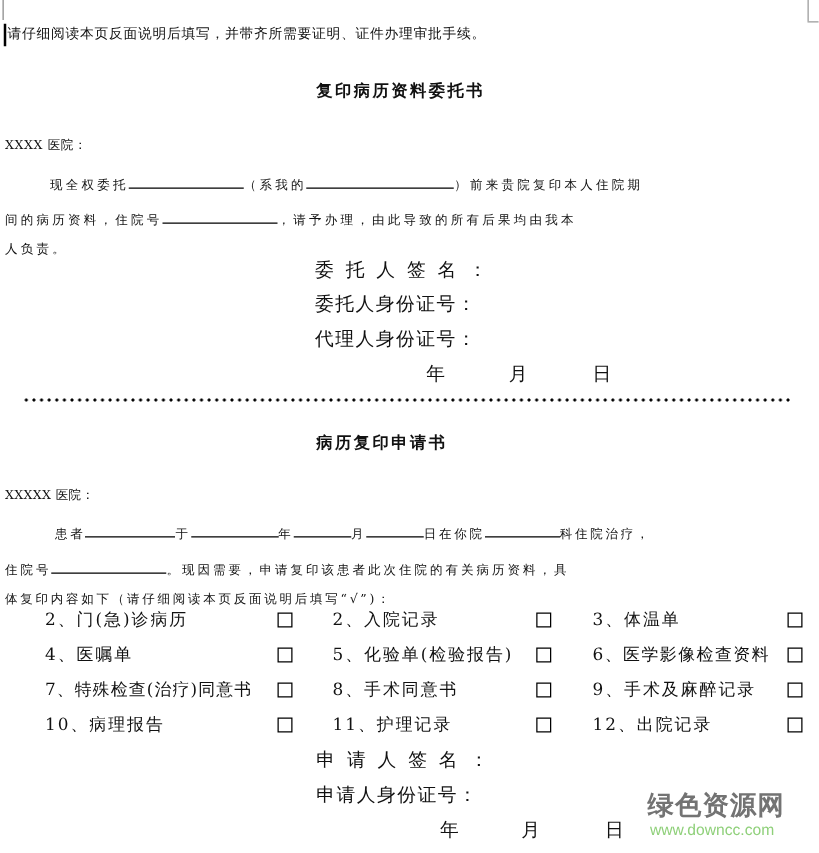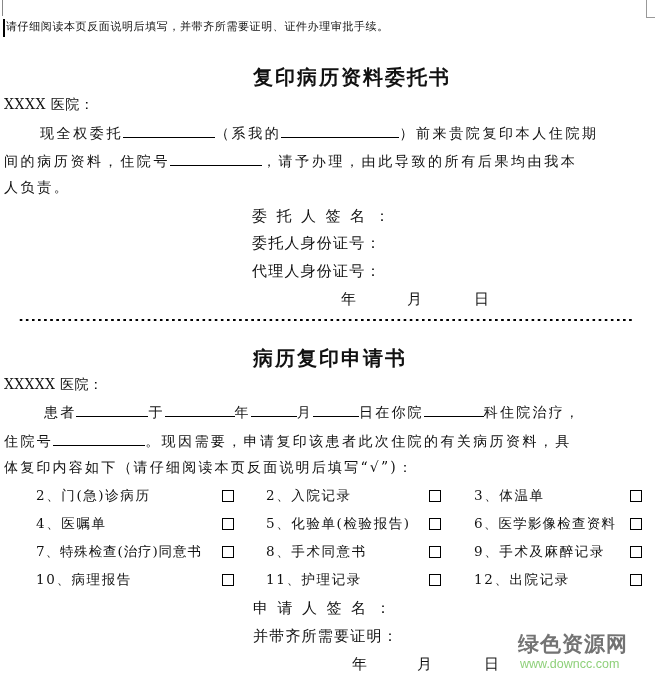--- a/index.html
+++ b/index.html
@@ -4,22 +4,22 @@
 <style>
   html, body { margin:0; padding:0; background:#ffffff; }
   body { width:655px; height:682px; position:relative; overflow:hidden;
          font-family: "DejaVu Serif", "Liberation Serif", serif; color:#111; font-size:15px; }
   .abs { position:absolute; white-space:nowrap; }
   .corner-tl { position:absolute; left:2px; top:0; width:1px; height:16px; background:#888; }
   .corner-tr-v { position:absolute; left:646px; top:0; width:1px; height:17px; background:#999; }
   .corner-tr-h { position:absolute; left:646px; top:17px; width:9px; height:1px; background:#999; }
   .caret { position:absolute; left:3px; top:19px; width:2px; height:18px; background:#000; }
   .notice { left:6px; top:19px; font-size:11px; letter-spacing:0.6px; }
-  .title { font-weight:bold; font-size:20px; letter-spacing:2px; }
-  .line { font-size:14px; letter-spacing:2.6px; }
+  .title { font-weight:bold; font-size:13px; letter-spacing:2px; }
+  .line { font-size:10px; letter-spacing:2.6px;margin-top:13px; }
   .blank { display:inline-block; border-bottom:1px solid #000; height:14px; vertical-align:baseline; }
   .sig { font-size:15px; letter-spacing:1.2px; }
   .sig-spaced { letter-spacing:9.5px; }
   .dots { position:absolute; left:18px; top:318px; width:616px; height:4px;
           background-image: radial-gradient(circle, #000 1.2px, transparent 1.4px);
           background-size:6.1px 4px; background-repeat:repeat-x; }
   .item { font-size:13.5px; letter-spacing:1.6px; }
   .cbox { position:absolute; width:10px; height:10px; border:1px solid #000; background:#fff; }
   .wm-cn { position:absolute; left:518px; top:630px; font-family:"DejaVu Sans", sans-serif;
            font-size:21px; font-weight:bold; color:#737373; letter-spacing:1px; }
@@ -89,19 +89,19 @@
 <div class="cbox" style="left:630px; top:546px;"></div>
 
 <div class="abs item" style="left:36px; top:571px;">10、病理报告</div>
 <div class="cbox" style="left:222px; top:574px;"></div>
 <div class="abs item" style="left:266px; top:571px;">11、护理记录</div>
 <div class="cbox" style="left:429px; top:574px;"></div>
 <div class="abs item" style="left:474px; top:571px;">12、出院记录</div>
 <div class="cbox" style="left:630px; top:574px;"></div>
 
 <div class="abs sig sig-spaced" style="left:253px; top:599px;">申请人签名：</div>
-<div class="abs sig" style="left:253px; top:627px;">并带齐所需要证明：</div>
+<div class="abs sig" style="left:253px; top:627px;">申请人身份证号：</div>
 <div class="abs sig" style="left:352px; top:655px;">年</div>
 <div class="abs sig" style="left:417px; top:655px;">月</div>
 <div class="abs sig" style="left:484px; top:655px;">日</div>
 
 <div class="wm-cn">绿色资源网</div>
 <div class="wm-url">www.downcc.com</div>
 
 </body></html>

